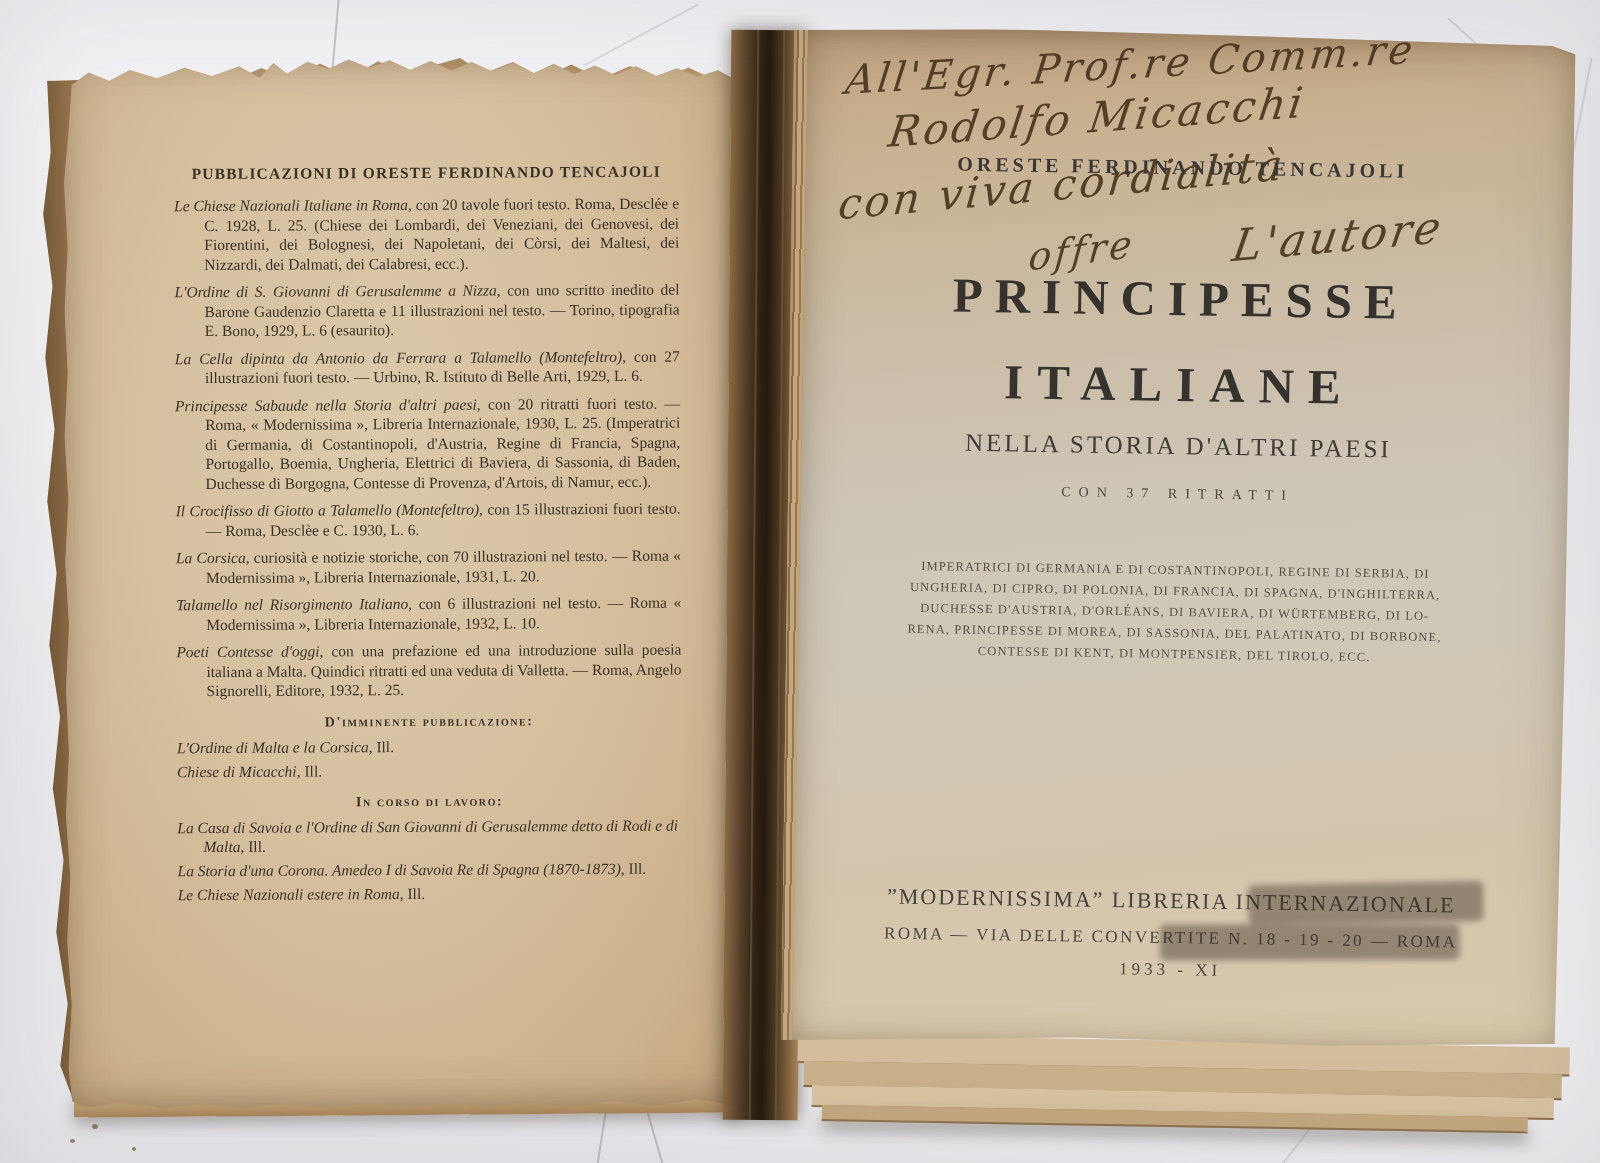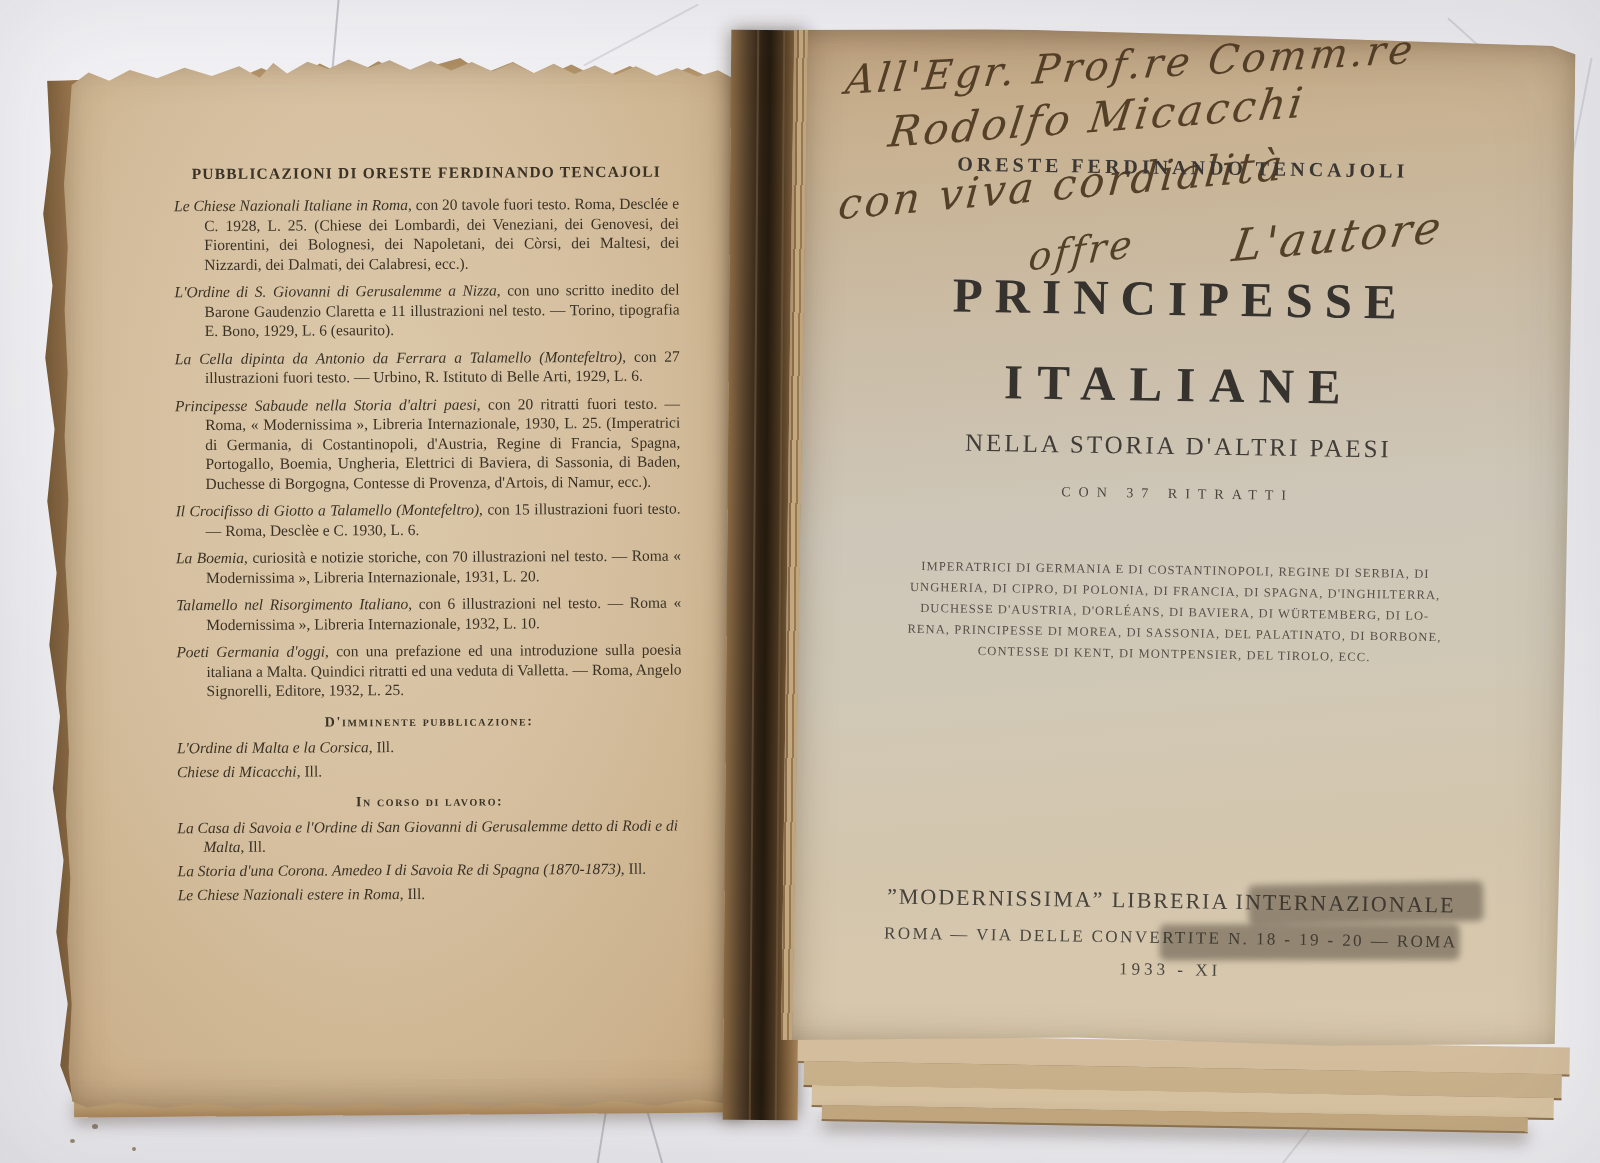--- a/index.html
+++ b/index.html
@@ -135,23 +135,23 @@
 
   <div class="left-page">
     <div class="lp-col">
       <div class="lp-header">PUBBLICAZIONI DI ORESTE FERDINANDO TENCAJOLI</div>
 
       <p class="entry"><i>Le Chiese Nazionali Italiane in Roma</i><span>, con 20 tavole fuori testo. Roma, Desclée e C. 1928, L. 25. (Chiese dei Lombardi, dei Veneziani, dei Genovesi, dei Fiorentini, dei Bolognesi, dei Napoletani, dei Còrsi, dei Maltesi, dei Nizzardi, dei Dalmati, dei Calabresi, ecc.).</span></p>
       <p class="entry"><i>L'Ordine di S. Giovanni di Gerusalemme a Nizza</i><span>, con uno scritto inedito del Barone Gaudenzio Claretta e 11 illustrazioni nel testo. — Torino, tipografia E. Bono, 1929, L. 6 (esaurito).</span></p>
       <p class="entry"><i>La Cella dipinta da Antonio da Ferrara a Talamello (Montefeltro)</i><span>, con 27 illustrazioni fuori testo. — Urbino, R. Istituto di Belle Arti, 1929, L. 6.</span></p>
       <p class="entry"><i>Principesse Sabaude nella Storia d'altri paesi</i><span>, con 20 ritratti fuori testo. — Roma, « Modernissima », Libreria Internazionale, 1930, L. 25. (Imperatrici di Germania, di Costantinopoli, d'Austria, Regine di Francia, Spagna, Portogallo, Boemia, Ungheria, Elettrici di Baviera, di Sassonia, di Baden, Duchesse di Borgogna, Contesse di Provenza, d'Artois, di Namur, ecc.).</span></p>
       <p class="entry"><i>Il Crocifisso di Giotto a Talamello (Montefeltro)</i><span>, con 15 illustrazioni fuori testo. — Roma, Desclèe e C. 1930, L. 6.</span></p>
-      <p class="entry"><i>La Boemia</i><span>, curiosità e notizie storiche, con 70 illustrazioni nel testo. — Roma « Modernissima », Libreria Internazionale, 1931, L. 20.</span></p>
+      <p class="entry"><i>La Corsica</i><span>, curiosità e notizie storiche, con 70 illustrazioni nel testo. — Roma « Modernissima », Libreria Internazionale, 1931, L. 20.</span></p>
       <p class="entry"><i>Talamello nel Risorgimento Italiano</i><span>, con 6 illustrazioni nel testo. — Roma « Modernissima », Libreria Internazionale, 1932, L. 10.</span></p>
-      <p class="entry"><i>Poeti Germania d'oggi</i><span>, con una prefazione ed una introduzione sulla poesia italiana a Malta. Quindici ritratti ed una veduta di Valletta. — Roma, Angelo Signorelli, Editore, 1932, L. 25.</span></p>
+      <p class="entry"><i>Poeti Contesse d'oggi</i><span>, con una prefazione ed una introduzione sulla poesia italiana a Malta. Quindici ritratti ed una veduta di Valletta. — Roma, Angelo Signorelli, Editore, 1932, L. 25.</span></p>
 
       <div class="sec-heading">D'imminente pubblicazione:</div>
       <p class="sec-item"><i>L'Ordine di Malta e la Corsica</i><span>, Ill.</span></p>
       <p class="sec-item"><i>Chiese di Micacchi</i><span>, Ill.</span></p>
 
       <div class="sec-heading">In corso di lavoro:</div>
       <p class="sec-item"><i>La Casa di Savoia e l'Ordine di San Giovanni di Gerusalemme detto di Rodi e di Malta</i><span>, Ill.</span></p>
       <p class="sec-item"><i>La Storia d'una Corona. Amedeo I di Savoia Re di Spagna (1870-1873)</i><span>, Ill.</span></p>
       <p class="sec-item"><i>Le Chiese Nazionali estere in Roma</i><span>, Ill.</span></p>
     </div>

